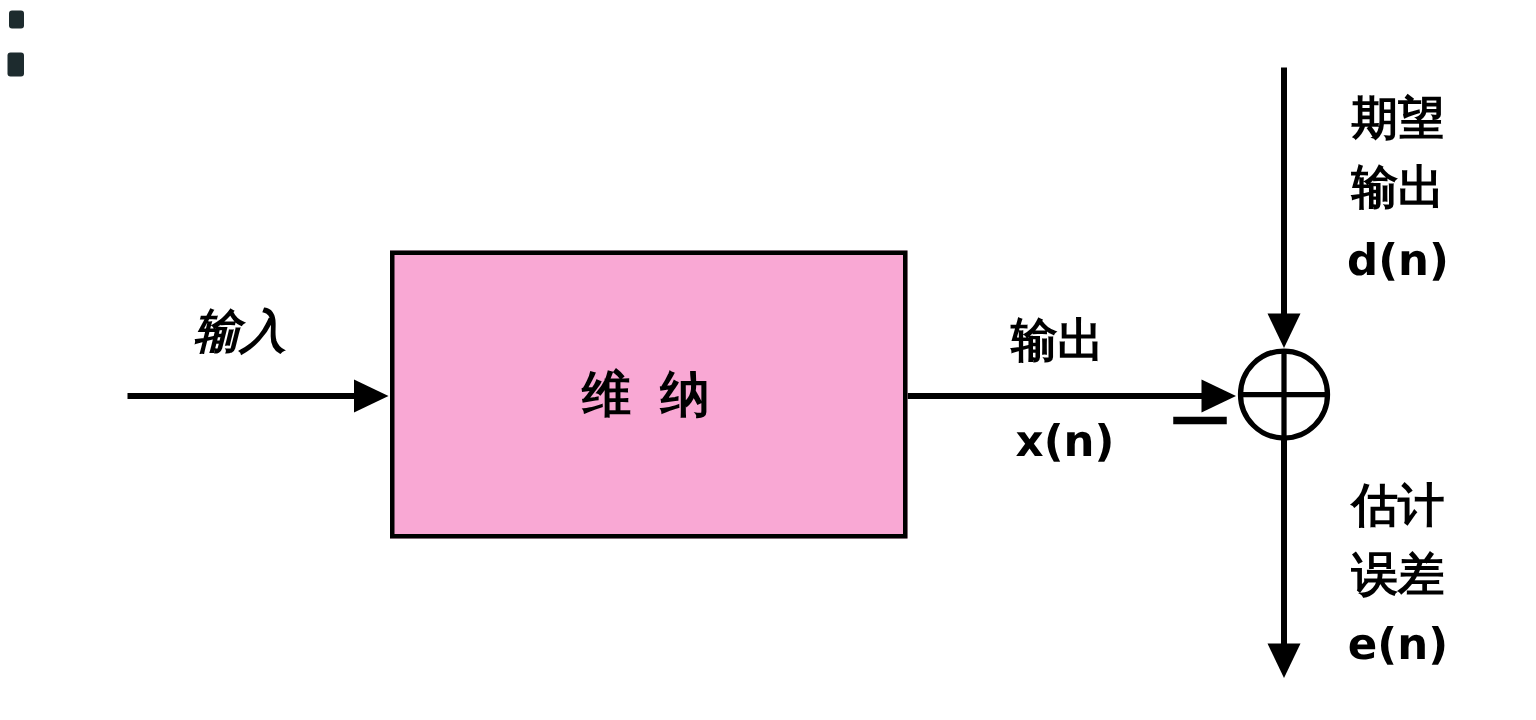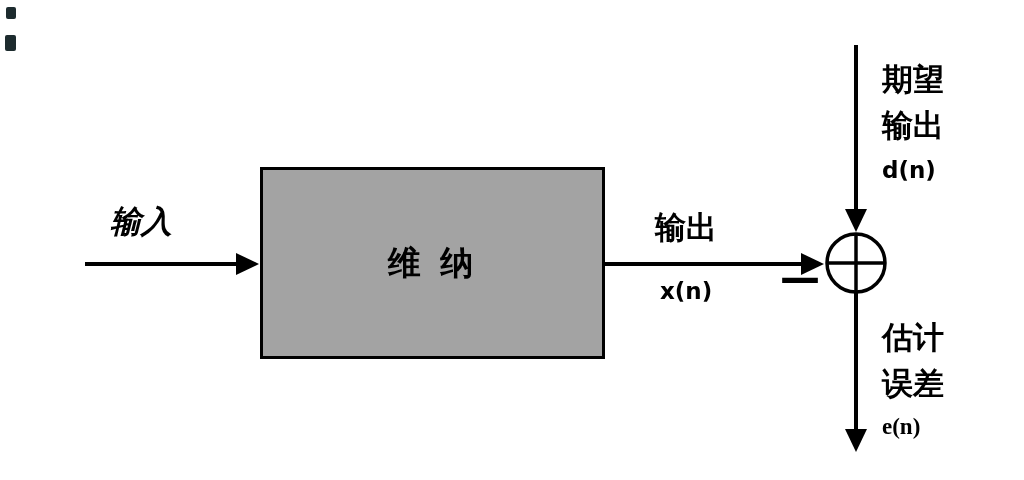--- a/index.html
+++ b/index.html
@@ -18,33 +18,33 @@
   }
   svg.wires {
     position: absolute;
     left: 0; top: 0;
     width: 1024px; height: 480px;
   }
   .label {
     position: absolute;
     font-weight: 700;
     color: #000;
-    text-align: left;
+    text-align: center;
     line-height: 1.1;
     white-space: nowrap;
     user-select: none;
   }
   .cjk { font-size: 31px; }
-  .sig { font-size: 23px; font-weight: 800; }
+  .sig { font-size: 29px; font-weight: 800; }
   .filter-box {
     position: absolute;
     left: 260px; top: 167px;
     width: 345px; height: 192px;
     border: 3px solid #000;
-    background: #a3a3a3;
+    background: #f9a8d4;
     box-sizing: border-box;
     display: flex;
     flex-direction: column;
     align-items: center;
     justify-content: center;
     gap: 10px;
   }
   .filter-box .line {
     font-size: 33px;
     font-weight: 700;
@@ -104,15 +104,15 @@
   <div class="label sig" style="left:660px; top:279px; width:100px;">x(n)</div>
 
   <div class="minus">—</div>
 
   <div class="label cjk" style="left:882px; top:62px; width:100px;">期望</div>
   <div class="label cjk" style="left:882px; top:108px; width:100px;">输出</div>
   <div class="label sig" style="left:882px; top:158px; width:100px;">d(n)</div>
 
   <div class="label cjk" style="left:882px; top:320px; width:100px;">估计</div>
   <div class="label cjk" style="left:882px; top:366px; width:100px;">误差</div>
-  <div class="label sig" style="left:882px; top:414px; width:100px;font-family:Liberation Serif, serif;">e(n)</div>
+  <div class="label sig" style="left:882px; top:414px; width:100px;">e(n)</div>
 
 </div>
 
 </body></html>

